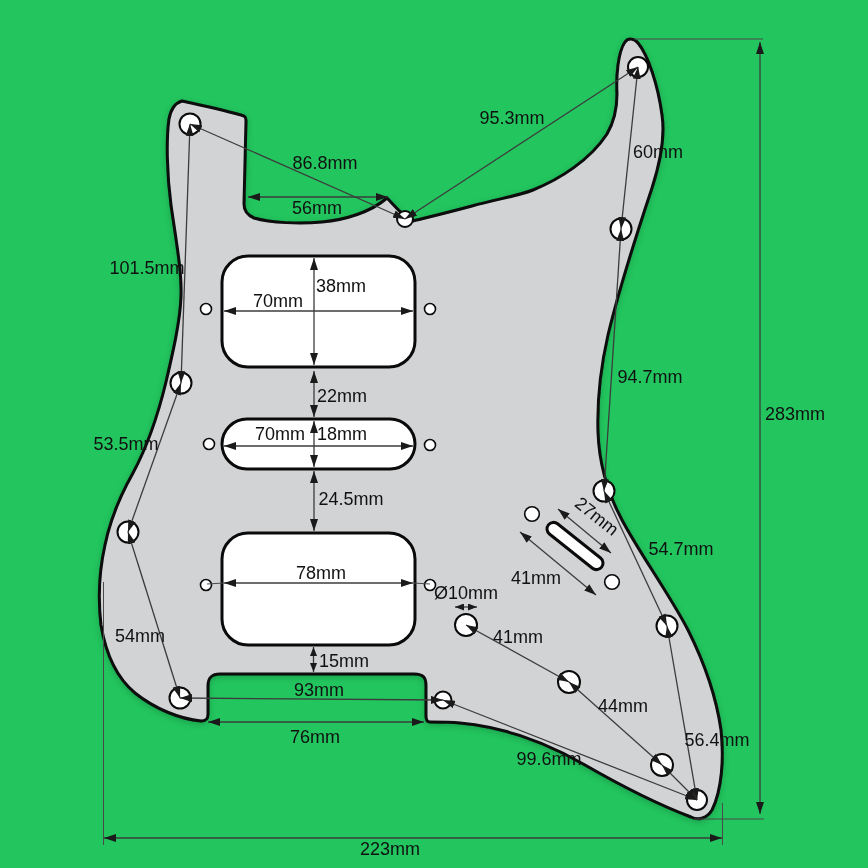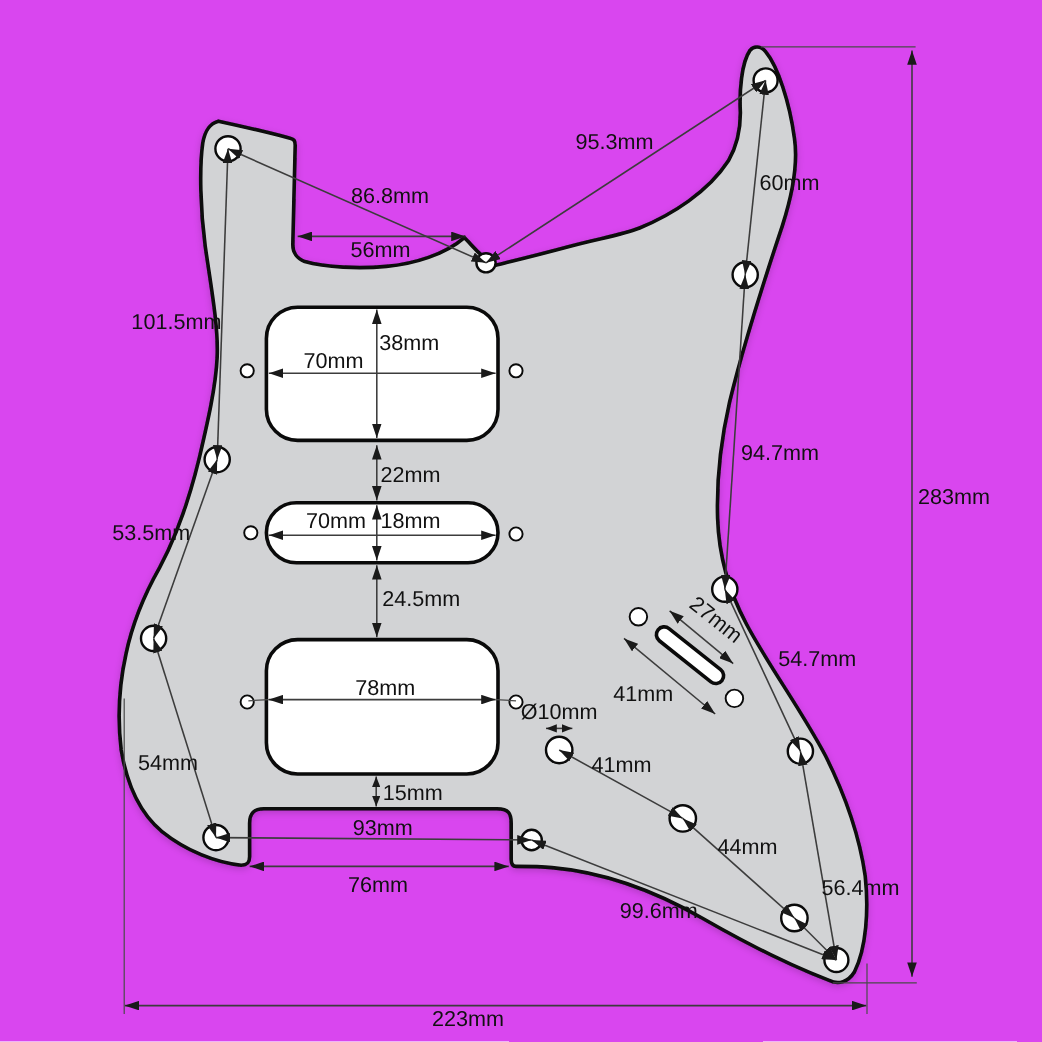--- a/index.html
+++ b/index.html
@@ -1,16 +1,16 @@
 <!DOCTYPE html>
 <html><head>
 <meta charset="utf-8">
 <style>
   html,body{margin:0;padding:0;background:#ffffff;}
-  .stage{position:relative;width:868px;height:868px;background:#d946ef;overflow:hidden;
+  .stage{position:relative;width:868px;height:868px;background:#22c55e;overflow:hidden;
          font-family:"Liberation Sans","DejaVu Sans",sans-serif;}
   svg{display:block}
   .dim-label{font-family:"Liberation Sans","DejaVu Sans",sans-serif;font-size:18px;fill:#111111;}
   .outline{fill:#d2d3d5;stroke:#0a0a0a;stroke-width:3;}
   .cutout{fill:#ffffff;stroke:#0a0a0a;stroke-width:3;}
   .hole{fill:#ffffff;stroke:#0a0a0a;stroke-width:2;}
   .hole-sm{fill:#ffffff;stroke:#0a0a0a;stroke-width:1.6;}
   .dim{stroke:#3c3c3c;stroke-width:1.3;fill:none;}
   .ext{stroke:#4a4a4a;stroke-width:1;fill:none;}
 </style>

